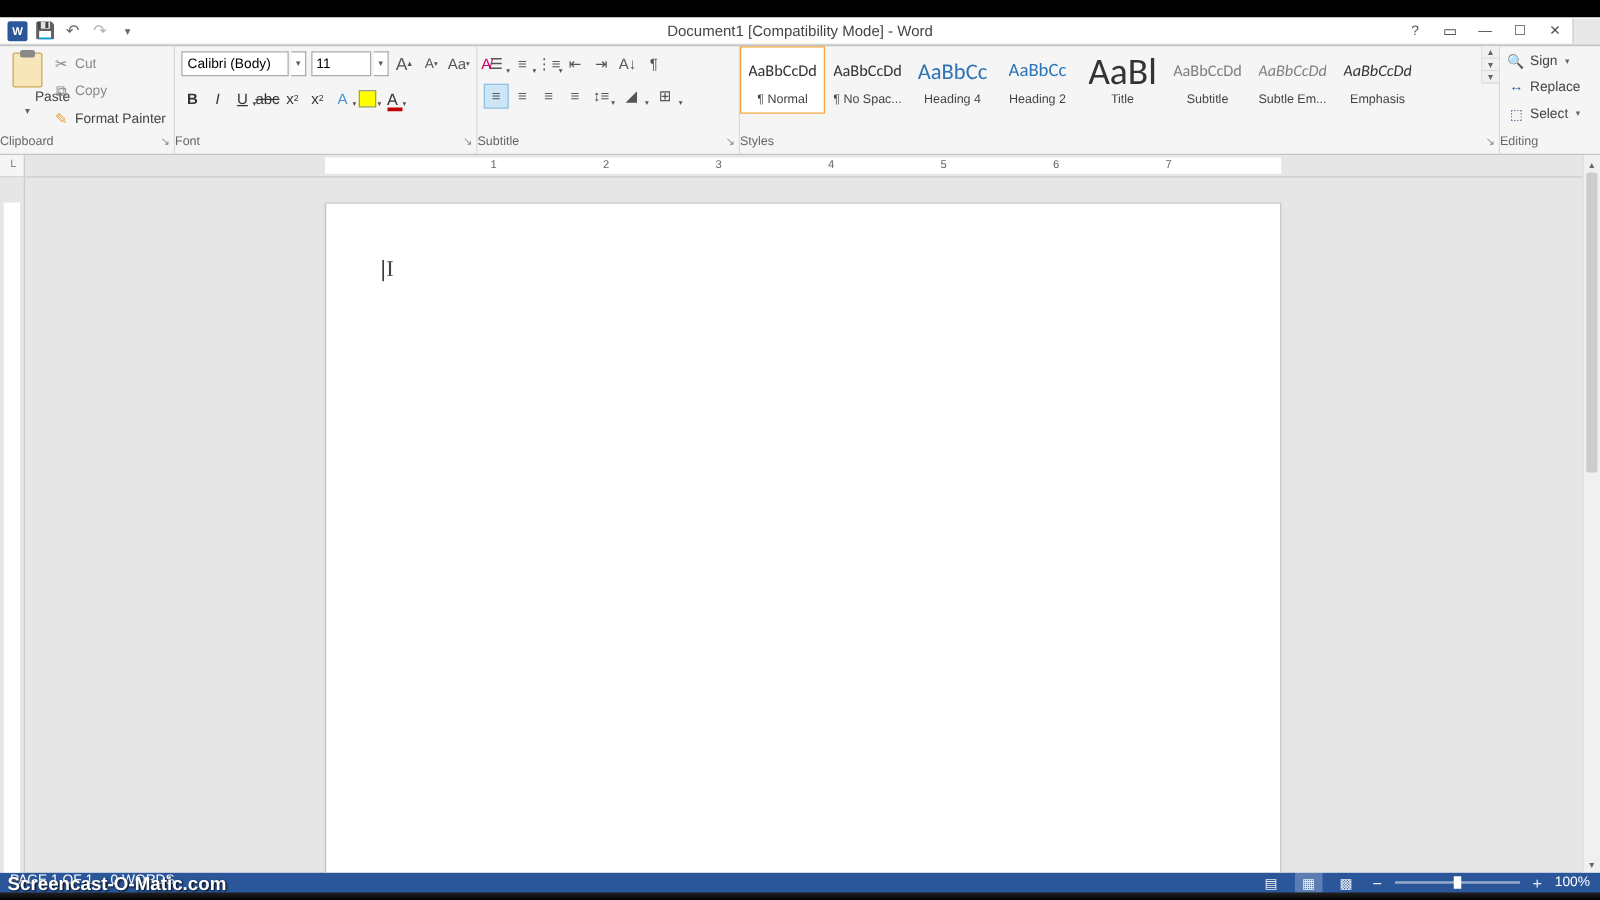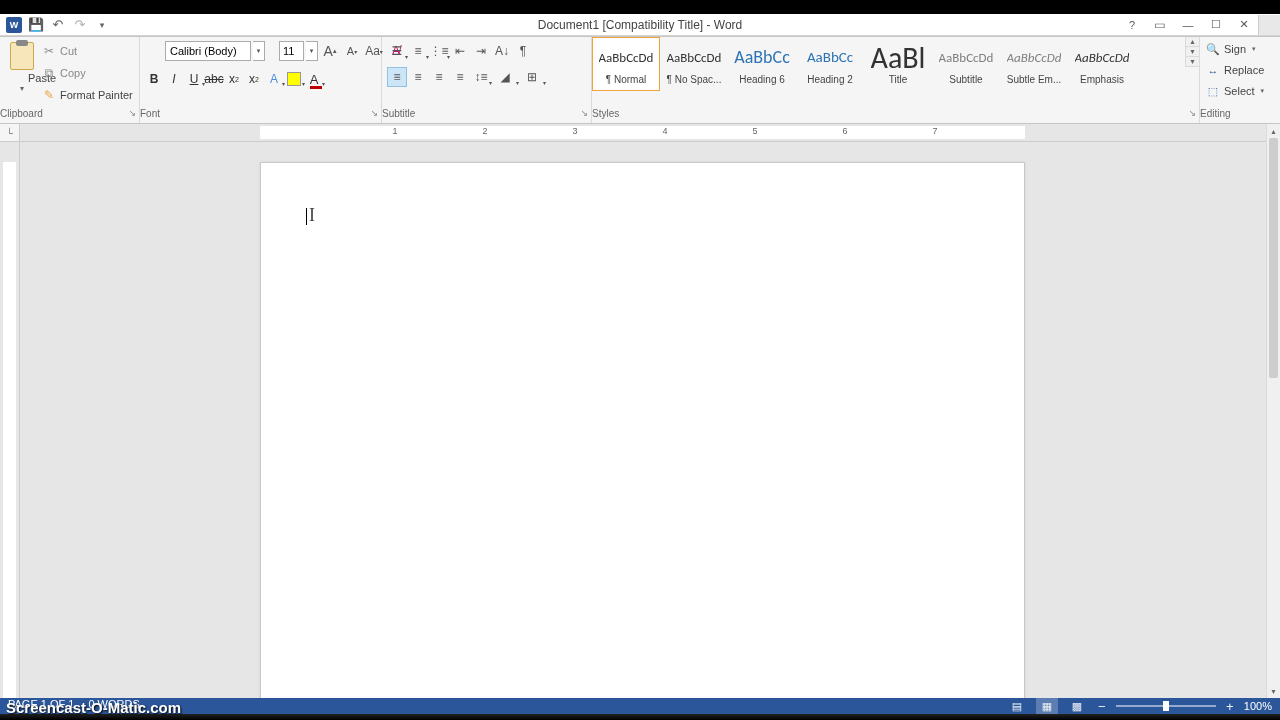--- a/index.html
+++ b/index.html
@@ -37,23 +37,23 @@
 .paste-icon::before { content: ""; position: absolute; top: -3px; left: 5px; width: 12px; height: 6px; background: #888; border-radius: 2px; }
 .paste-label { font-size: 11px; color: #444; margin-top: 2px; margin-left: 40px; }
 .paste-arrow { font-size: 8px; color: #666; }
 .clip-side { display: flex; flex-direction: column; gap: 2px; padding-left: 3px; padding-top: 1px; }
 .clip-item { display: flex; align-items: center; gap: 4px; font-size: 11px; color: #888; height: 20px; }
 .clip-item.enabled { color: #444; }
 .ci-icon { width: 14px; height: 14px; display: inline-flex; align-items: center; justify-content: center; font-size: 12px; }
 
 
 .font-row1 { display: flex; align-items: center; gap: 2px; height: 22px; }
-.font-name { width: 86px; height: 20px; border: 1px solid #ababab; background: #fff; font-size: 11px; padding: 0 4px; display: flex; align-items: center; margin-left: 20px; }
+.font-name { width: 86px; height: 20px; border: 1px solid #ababab; background: #fff; font-size: 11px; padding: 0 4px; display: flex; align-items: center; }
 .font-dd { width: 12px; height: 20px; border: 1px solid #ababab; border-left: none; background: #fff; display: flex; align-items: center; justify-content: center; font-size: 7px; color: #555; }
-.font-size { width: 25px; height: 20px; border: 1px solid #ababab; background: #fff; font-size: 11px; padding: 0 3px; display: flex; align-items: center; margin-left: 12px; }
+.font-size { width: 48px; height: 20px; border: 1px solid #ababab; background: #fff; font-size: 11px; padding: 0 3px; display: flex; align-items: center; margin-left: 2px; }
 .mini-btn { width: 20px; height: 20px; display: flex; align-items: center; justify-content: center; font-size: 12px; color: #555; }
 .font-rows { display: flex; flex-direction: column; gap: 4px; }
 .font-row2 { display: flex; align-items: center; gap: 2px; height: 22px; padding-top: 4px; }
 .fb { width: 18px; height: 20px; display: flex; align-items: center; justify-content: center; font-size: 12px; color: #333; position: relative;}
 .fb .dd { font-size: 6px; position: absolute; right: -2px; bottom: 2px; color: #555;}
 .hl { width: 14px; height: 14px; background: #ffff00; border: 1px solid #999; }
 .fc { width: 14px; height: 3px; background: #c00000; margin-top: 10px; }
 
 
 .para-rows { display: flex; flex-direction: column; gap: 4px; }
@@ -114,21 +114,21 @@
 <div class="window">
 
   <div class="titlebar">
     <div class="qat">
       <div class="wicon">W</div>
       <div class="qicon">💾</div>
       <div class="qicon">↶</div>
       <div class="qicon" style="opacity:.5">↷</div>
       <div class="qicon" style="font-size:9px">▾</div>
     </div>
-    <div class="title-text">Document1 [Compatibility Title] - Word</div>
+    <div class="title-text">Document1 [Compatibility Mode] - Word</div>
     <div class="win-controls">
       <div class="wc">?</div>
       <div class="wc" style="font-size:12px">▭</div>
       <div class="wc">—</div>
       <div class="wc">☐</div>
       <div class="wc">✕</div>
       <div class="acct"></div>
     </div>
   </div>
 
@@ -236,21 +236,21 @@
             <div class="style-item selected">
               <div class="style-preview" style="font-size:13px;color:#333;">AaBbCcDd</div>
               <div class="style-name">¶ Normal</div>
             </div>
             <div class="style-item">
               <div class="style-preview" style="font-size:13px;color:#333;">AaBbCcDd</div>
               <div class="style-name">¶ No Spac...</div>
             </div>
             <div class="style-item">
               <div class="style-preview" style="font-size:18px;color:#2e74b5;">AaBbCc</div>
-              <div class="style-name">Heading 6</div>
+              <div class="style-name">Heading 4</div>
             </div>
             <div class="style-item">
               <div class="style-preview" style="font-size:15px;color:#2e74b5;">AaBbCc</div>
               <div class="style-name">Heading 2</div>
             </div>
             <div class="style-item">
               <div class="style-preview" style="font-size:30px;color:#333;font-weight:300;">AaBl</div>
               <div class="style-name">Title</div>
             </div>
             <div class="style-item">

